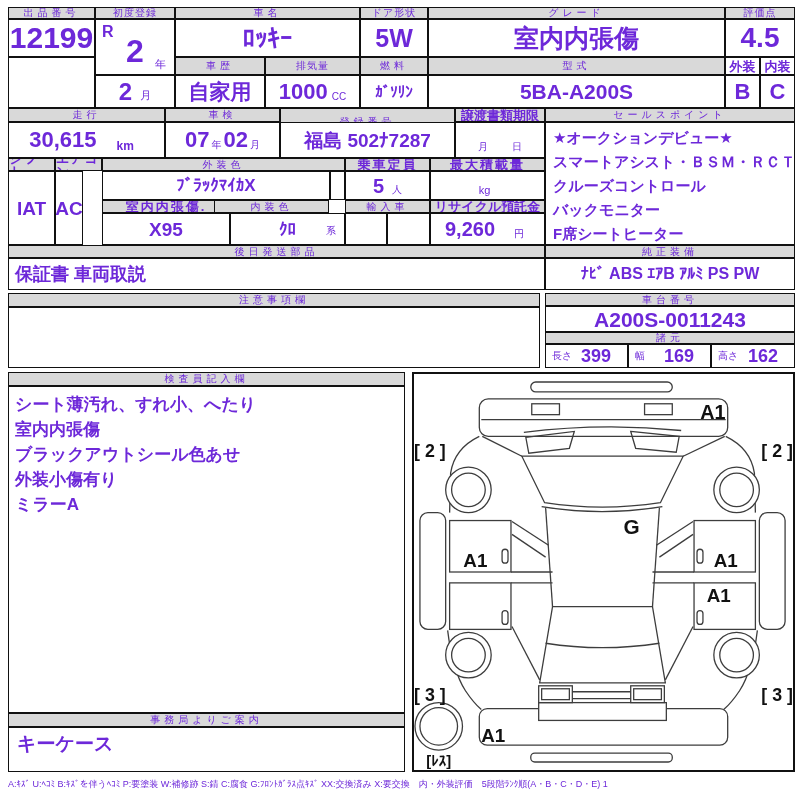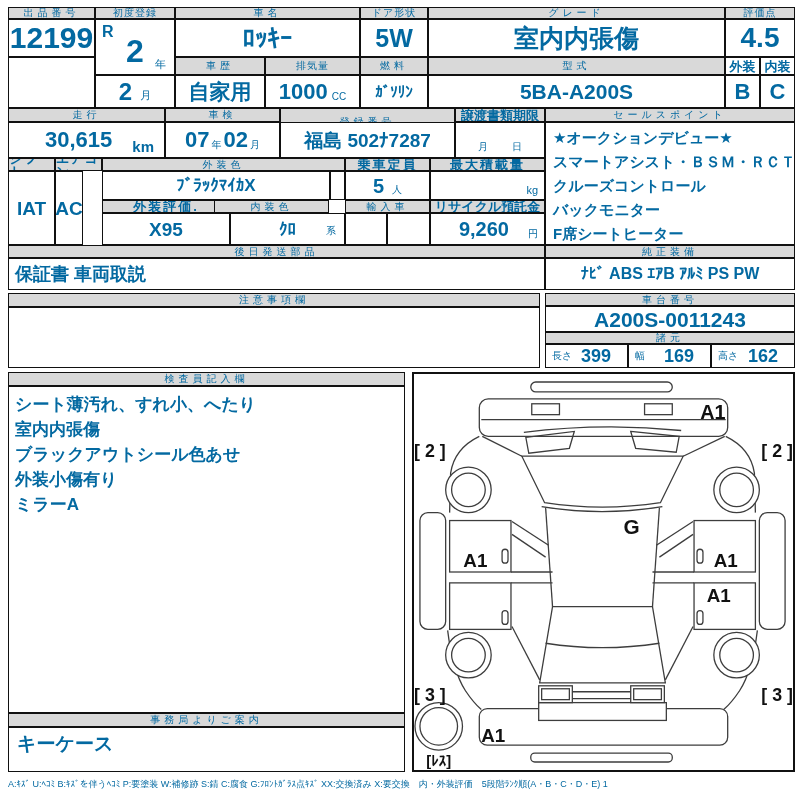--- a/index.html
+++ b/index.html
@@ -1,27 +1,27 @@
 <!DOCTYPE html>
 <html><head>
 <meta charset="utf-8">
 <style>
   html,body{margin:0;padding:0;background:#e8e8e8;}
   #sheet{position:relative;width:800px;height:800px;background:#fff;
-         font-family:"Liberation Sans","DejaVu Sans",sans-serif;color:#0369a1;}
+         font-family:"Liberation Sans","DejaVu Sans",sans-serif;color:#6d28d9;}
   .c{position:absolute;box-sizing:border-box;border:1px solid #111;background:#fff;
      display:flex;align-items:center;justify-content:center;overflow:hidden;line-height:1;}
   .h{background:#d9d9d9;font-size:10px;letter-spacing:4px;font-weight:400;}
   .h.t1{letter-spacing:1px;}
   .h.t0{letter-spacing:0;font-size:13px;font-weight:bold;}
   .h.w{background:#fff;}
   .v{font-weight:700;}
   .u{font-weight:400;}
   .left{justify-content:flex-start;}
-  .right{justify-content:flex-end;gap:16px;}
+  .right{gap:16px;}
   .col{flex-direction:column;align-items:flex-start;justify-content:flex-start;}
   .listline{white-space:nowrap;}
   #legend{position:absolute;left:8px;top:778px;width:789px;font-size:9px;
           font-family:"Liberation Sans","DejaVu Sans",sans-serif;white-space:nowrap;overflow:hidden;}
   #diagram-panel{position:absolute;left:412px;top:372px;width:383px;height:400px;
                  box-sizing:border-box;border:2px solid #111;background:#fff;}
   svg text{font-family:"Liberation Sans","DejaVu Sans",sans-serif;font-weight:700;fill:#111;text-anchor:middle;}
 </style>
 </head>
 <body>
@@ -66,21 +66,21 @@
   <div class="c h t1" style="left:725px;top:7px;width:70px;height:12px">評価点</div>
   <div class="c v" style="left:725px;top:19px;width:70px;height:38px;font-size:28px">4.5</div>
   <div class="c h w t0" style="left:725px;top:57px;width:35px;height:18px">外装</div>
   <div class="c h w t0" style="left:760px;top:57px;width:35px;height:18px">内装</div>
   <div class="c v" style="left:725px;top:75px;width:35px;height:33px;font-size:22px">B</div>
   <div class="c v" style="left:760px;top:75px;width:35px;height:33px;font-size:22px">C</div>
 
   <div class="c h" style="left:8px;top:108px;width:157px;height:14px">走行</div>
   <div class="c right" style="left:8px;top:122px;width:157px;height:36px;padding-right:10px">
     <span class="v" style="font-size:22px">30,615</span>
-    <span class="v" style="font-size:15px;margin-left:4px;margin-top:12px">km</span>
+    <span class="v" style="font-size:12px;margin-left:4px;margin-top:12px">km</span>
   </div>
   <div class="c h" style="left:165px;top:108px;width:115px;height:14px">車検</div>
   <div class="c" style="left:165px;top:122px;width:115px;height:36px">
     <span class="v" style="font-size:22px">07</span>
     <span class="u" style="font-size:10px;margin:10px 2px 0 2px">年</span>
     <span class="v" style="font-size:22px">02</span>
     <span class="u" style="font-size:10px;margin:10px 0 0 2px">月</span>
   </div>
   <div class="c h" style="left:280px;top:108px;width:175px;height:28px">登録番号</div>
   <div class="c v" style="left:280px;top:122px;width:175px;height:36px;font-size:19px">福島 502ﾅ7287</div>
@@ -110,21 +110,21 @@
   <div class="c h t0" style="left:345px;top:158px;width:85px;height:13px;letter-spacing:2px">乗車定員</div>
   <div class="c" style="left:345px;top:171px;width:85px;height:29px">
     <span class="v" style="font-size:20px">5</span>
     <span class="u" style="font-size:10px;margin-left:8px;margin-top:8px">人</span>
   </div>
   <div class="c h t0" style="left:430px;top:158px;width:115px;height:13px;letter-spacing:2px">最大積載量</div>
   <div class="c right" style="left:430px;top:171px;width:115px;height:29px;align-items:flex-end;padding:0 6px 3px 0">
     <span class="u" style="font-size:11px">kg</span>
   </div>
 
-  <div class="c h t0" style="left:102px;top:200px;width:128px;height:13px;letter-spacing:2px">外装評価.</div>
+  <div class="c h t0" style="left:102px;top:200px;width:128px;height:13px;letter-spacing:2px">室内内張傷.</div>
   <div class="c v" style="left:102px;top:213px;width:128px;height:32px;font-size:19px">X95</div>
   <div class="c h" style="left:214px;top:200px;width:115px;height:13px">内装色</div>
   <div class="c" style="left:230px;top:213px;width:115px;height:32px;position:absolute">
     <span class="v" style="font-size:17px">ｸﾛ</span>
     <span class="u" style="position:absolute;right:8px;bottom:8px;font-size:10px">系</span>
   </div>
   <div class="c h" style="left:345px;top:200px;width:85px;height:13px">輸入車</div>
   <div class="c" style="left:345px;top:213px;width:42px;height:32px"></div>
   <div class="c" style="left:387px;top:213px;width:43px;height:32px"></div>
   <div class="c h t0" style="left:430px;top:200px;width:115px;height:13px">リサイクル預託金</div>

